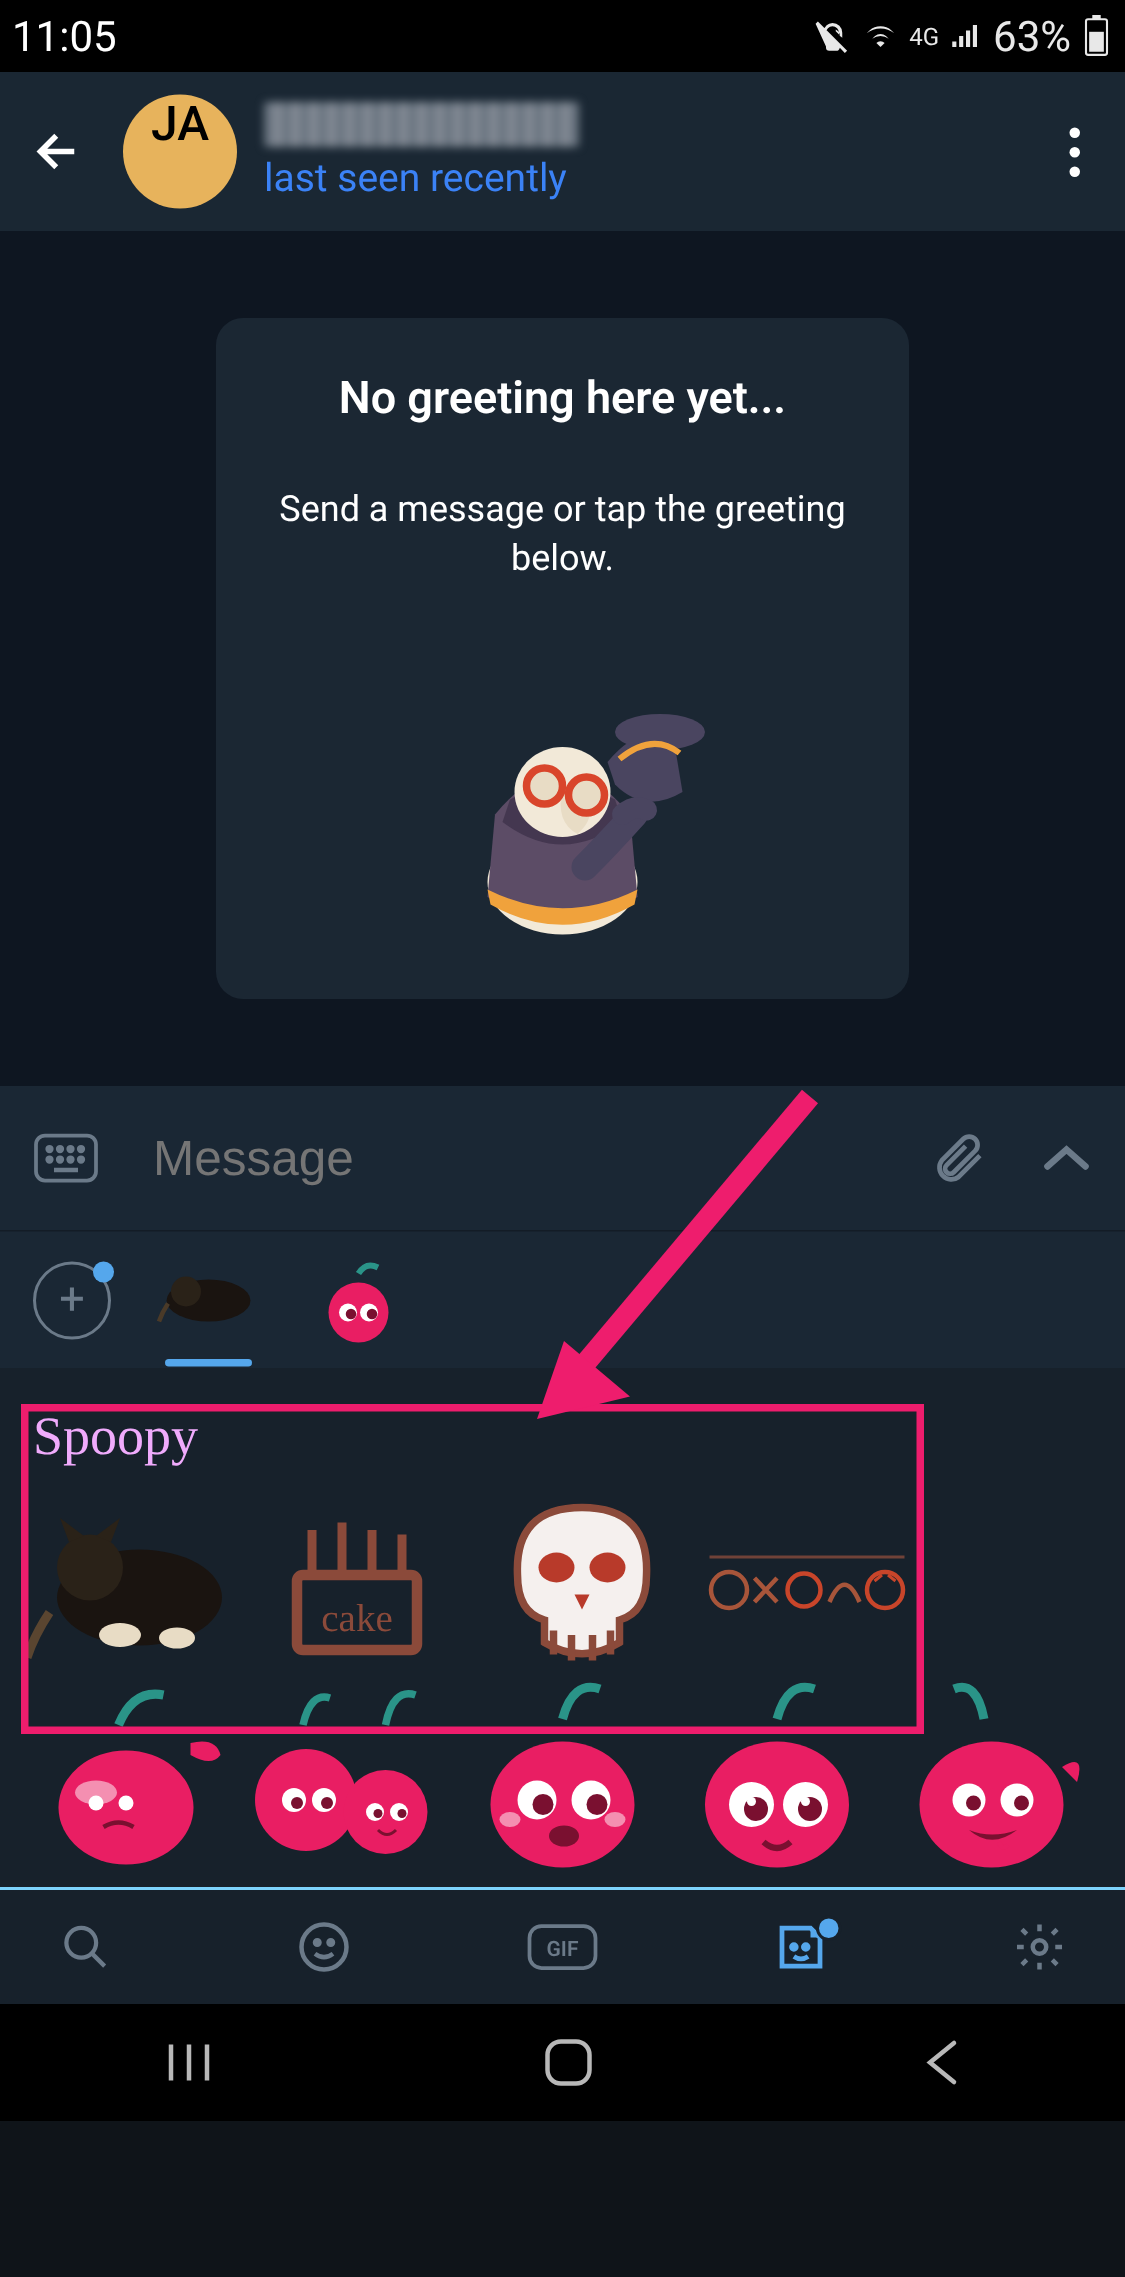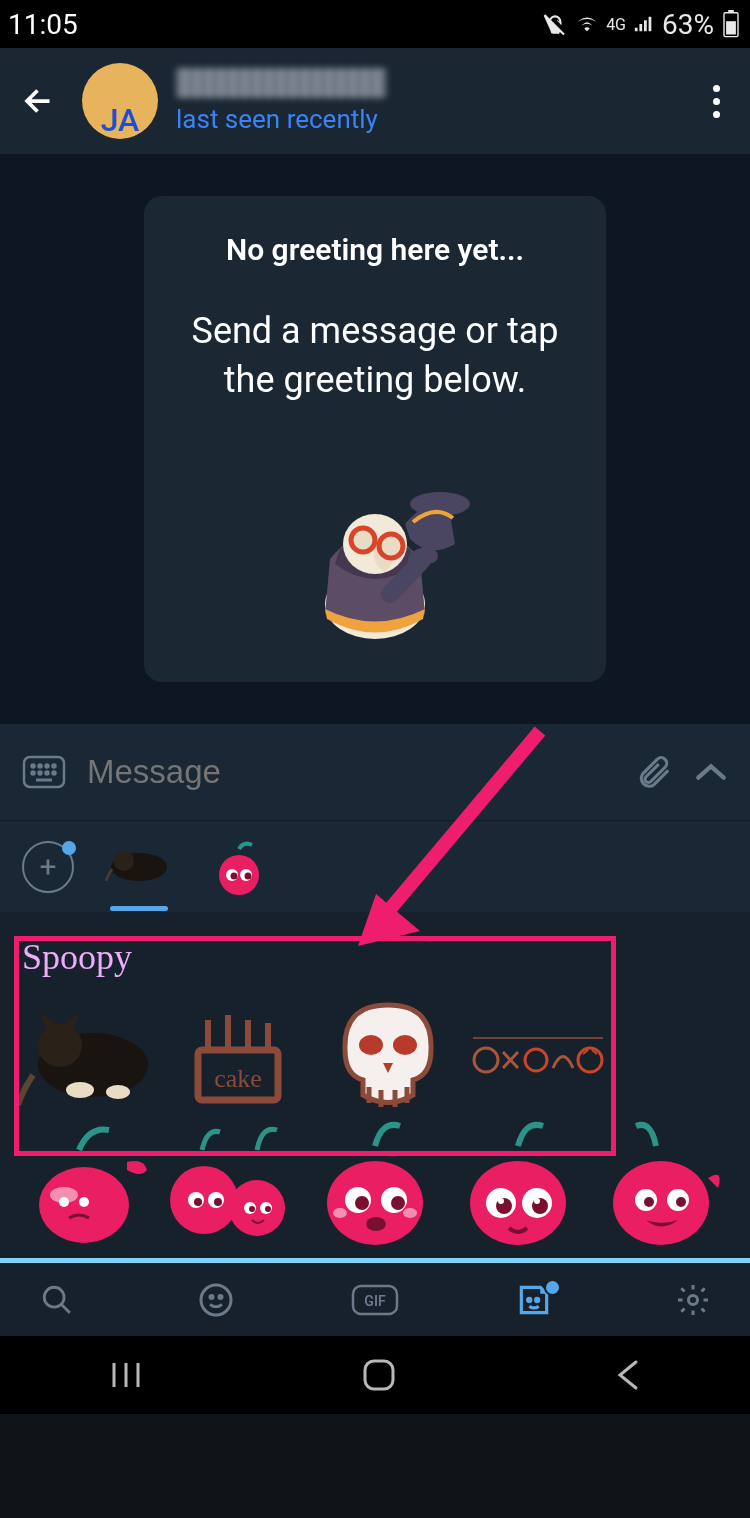--- a/index.html
+++ b/index.html
@@ -29,22 +29,22 @@
     height: 106px;
     background: #1a2733;
     display: flex;
     align-items: center;
     padding: 0 14px;
   }
   .back-btn { width: 50px; height: 50px; display:flex; align-items:center; justify-content:center; }
   .avatar {
     width: 76px; height: 76px; border-radius: 50%;
     background: #e7b35c;
-    display:flex; align-items:flex-end; justify-content:center;
-    font-size: 32px; font-weight: 500; color:#1d4ed8;
+    display:flex; align-items:flex-start; justify-content:center;
+    font-size: 32px; font-weight: 500; color:#000000;
     margin-left: 18px;
   }
   .chat-title-block { margin-left: 18px; flex:1; }
   .chat-name-blur {
     width: 210px; height: 30px;
     background: repeating-linear-gradient(90deg,#6a7480,#6a7480 6px,#828a94 6px,#828a94 12px);
     filter: blur(3px);
     border-radius:2px;
   }
   .last-seen { font-size: 26px; color:#3b82f6; margin-top:6px; }
@@ -57,29 +57,29 @@
     display:flex; align-items:center; justify-content:center;
   }
   .greeting-card {
     width: 462px;
     background: #1b2733;
     border-radius: 18px;
     padding: 36px 28px 28px;
     text-align:center;
   }
   .greeting-title { font-size: 30px; font-weight: 600; }
-  .greeting-sub { font-size: 36px; margin-top: 40px; line-height:1.35; }
+  .greeting-sub { font-size: 24px; margin-top: 40px; line-height:1.35; }
   .greeting-sticker { margin-top: 40px; display:flex; justify-content:center; }
   
   .input-row {
     background:#1a2734;
     height: 96px;
     display:flex; align-items:center;
     padding: 0 22px;
-    gap: 21px;
+    gap: 36px;
   }
   .msg-input {
     flex:1;
     font-size: 33px;
     color:#6b7a89;
     background:transparent; border:none; outline:none;
   }
   
   .sticker-tabs {
     background:#1a2734;
@@ -121,21 +121,21 @@
     position:absolute;
     left: 340px; top: 726px;
     pointer-events:none;
   }
   
   .bottom-toolbar {
     background:#17212b;
     height: 78px;
     display:flex; align-items:center; justify-content:space-between;
     padding: 0 28px;
-    border-top:5px solid #7dd3fc;
+    border-top:2px solid #7dd3fc;
   }
   .bt-item { width:58px; display:flex; justify-content:center; position:relative;}
   .bt-item.active { color:#55a7ec; }
   .bt-item.active::after{
     content:''; position:absolute; top:-2px; right:2px; width:13px; height:13px;
     background:#55a7ec; border-radius:50%; border:2px solid #17212b;
   }
   
   .nav-bar {
     height: 78px; background:#000;

